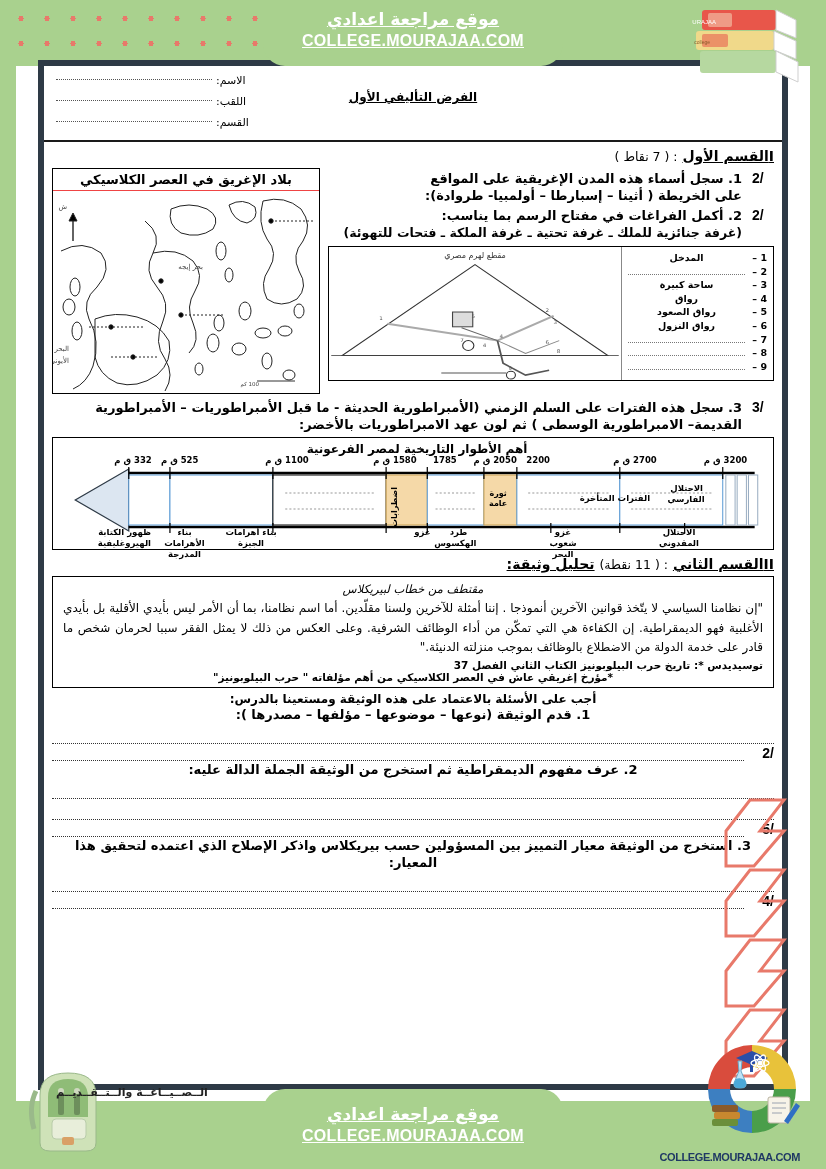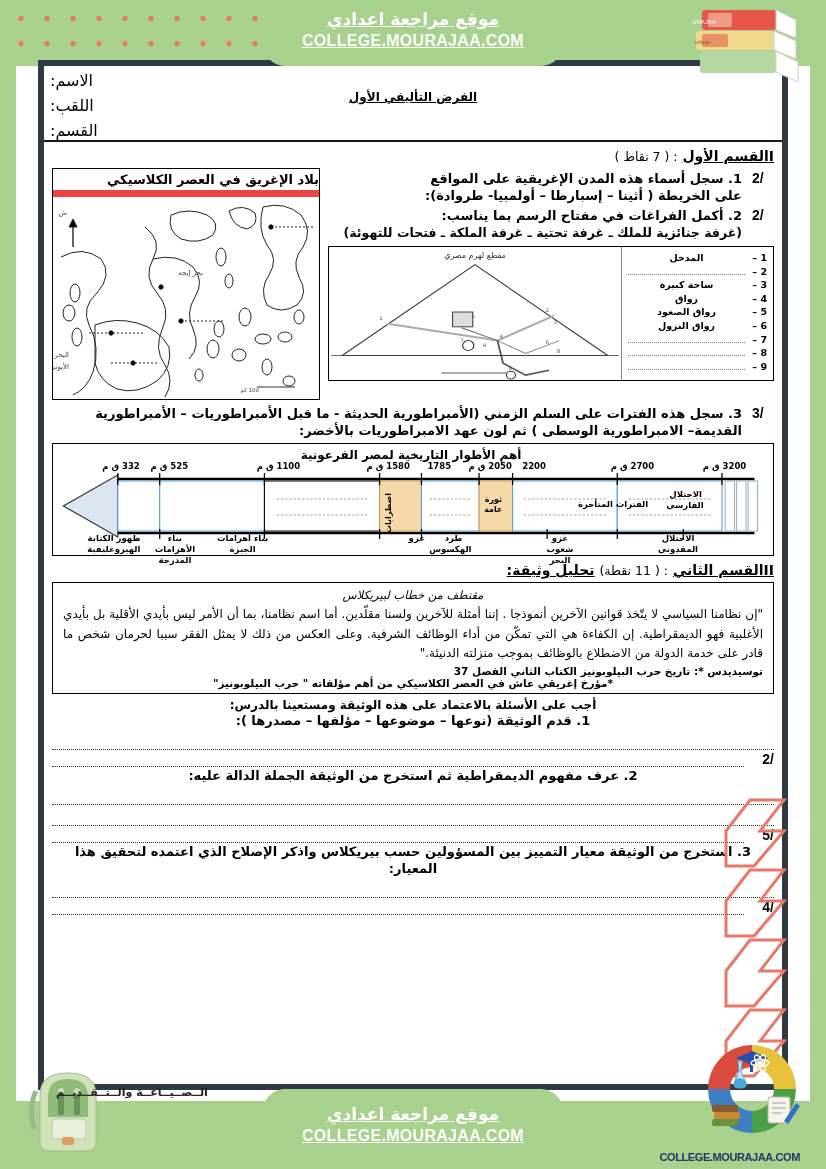--- a/index.html
+++ b/index.html
@@ -53,21 +53,21 @@
 
   
   .chevrons { position:absolute; right:22px; top:786px; width:80px; height:300px; z-index:4;}
 
   
   .hdr { position:absolute; left:44px; top:66px; right:44px; height:74px; }
   .hdr-right { position:absolute; right:8px; top:2px; width:290px; text-align:right; }
   .hdr-right div { font-size:13.5px; line-height:19px; color:#1a1a1a; white-space:nowrap;}
   .hdr-right .big { font-size:16px; font-weight:bold; }
   .hdr-left { position:absolute; left:6px; top:4px; width:220px; text-align:right;}
-  .fieldrow { display:flex; justify-content:flex-start; align-items:flex-end; font-size:16px; line-height:21px;flex-direction:column;}
+  .fieldrow { display:flex; justify-content:flex-start; align-items:flex-start; font-size:11px; line-height:21px;}
   .fieldrow .lbl { width:54px; text-align:left; }
   .fieldrow .dot { flex:1; border-bottom:1px dotted #555; margin:0 4px 3px 6px; height:10px;}
   .hdr-title {
     position:absolute; left:50%; transform:translateX(-50%); top:24px;
     font-size:12px; font-weight:bold; text-decoration:underline; white-space:nowrap;
   }
   .hdr-rule { position:absolute; left:44px; right:44px; top:140px; height:2px; background:#1a1a1a;}
 
   
   .sec-head {
@@ -81,39 +81,39 @@
   
   .q { font-size:13px; line-height:17px; font-weight:bold; text-align:right; }
   .q-sub { font-size:12.5px; font-weight:bold; }
   .mark { font-size:14px; font-weight:bold; font-family:"Liberation Sans",sans-serif; }
 
   
   .row-top { display:flex; gap:8px; align-items:flex-start; }
   .map-box {
     width:268px; border:1px solid #000; flex:0 0 auto; background:#fff;
   }
-  .map-title { font-size:13px; font-weight:bold; padding:3px 0; border-bottom:7px solid #ef4444;}
+  .map-title { text-align:center; font-size:13px; font-weight:bold; padding:3px 0; border-bottom:1px solid #ef4444;}
   .map-canvas { height:202px; position:relative; }
   .qcol { flex:1; padding-top:2px; }
   .qline { display:flex; align-items:flex-start; gap:10px; }
   .qline .mk { width:22px; text-align:left; }
   .qline .tx { flex:1; }
 
   
   .pyr-box { border:1px solid #000; margin-top:5px; height:135px; display:flex; background:#fff;}
   .pyr-legend { width:152px; border-left:1px solid #888; padding:4px 6px 0 6px;}
   .leg-item { font-size:9.5px; line-height:13.6px; display:flex; align-items:baseline; justify-content:flex-start; font-weight:bold;}
   .leg-item .n { width:22px; text-align:right; }
   .leg-item .t { flex:1; text-align:center;}
   .leg-item .dd { flex:1; border-bottom:1px dotted #777; margin-bottom:3px; }
   .pyr-canvas { flex:1; position:relative; }
   .pyr-cap { position:absolute; top:4px; left:50%; transform:translateX(-50%); font-size:8px; color:#333;}
 
   
-  .tl-box { border:1px solid #000; margin-top:4px; padding:3px 6px 4px 2px; background:#fff;}
+  .tl-box { border:1px solid #000; margin-top:4px; padding:3px 6px 4px 14px; background:#fff;}
   .tl-title { text-align:center; font-size:12px; font-weight:bold; line-height:16px;}
   .tl-dates { position:relative; height:15px; }
   .tl-dates span { position:absolute; font-size:8.5px; font-weight:bold; white-space:nowrap; }
   .tl-wrap { position:relative; height:88px; }
 
   
   .doc-box { border:1px solid #000; margin-top:3px; padding:5px 10px 4px 10px; background:#fff;}
   .doc-title { text-align:center; font-size:11.5px; font-style:italic; margin-bottom:3px;}
   .doc-text { font-size:12px; line-height:19.5px; text-align:justify; }
   .doc-src { display:flex; justify-content:space-between; font-size:10.5px; font-weight:bold; margin-top:1px;}

